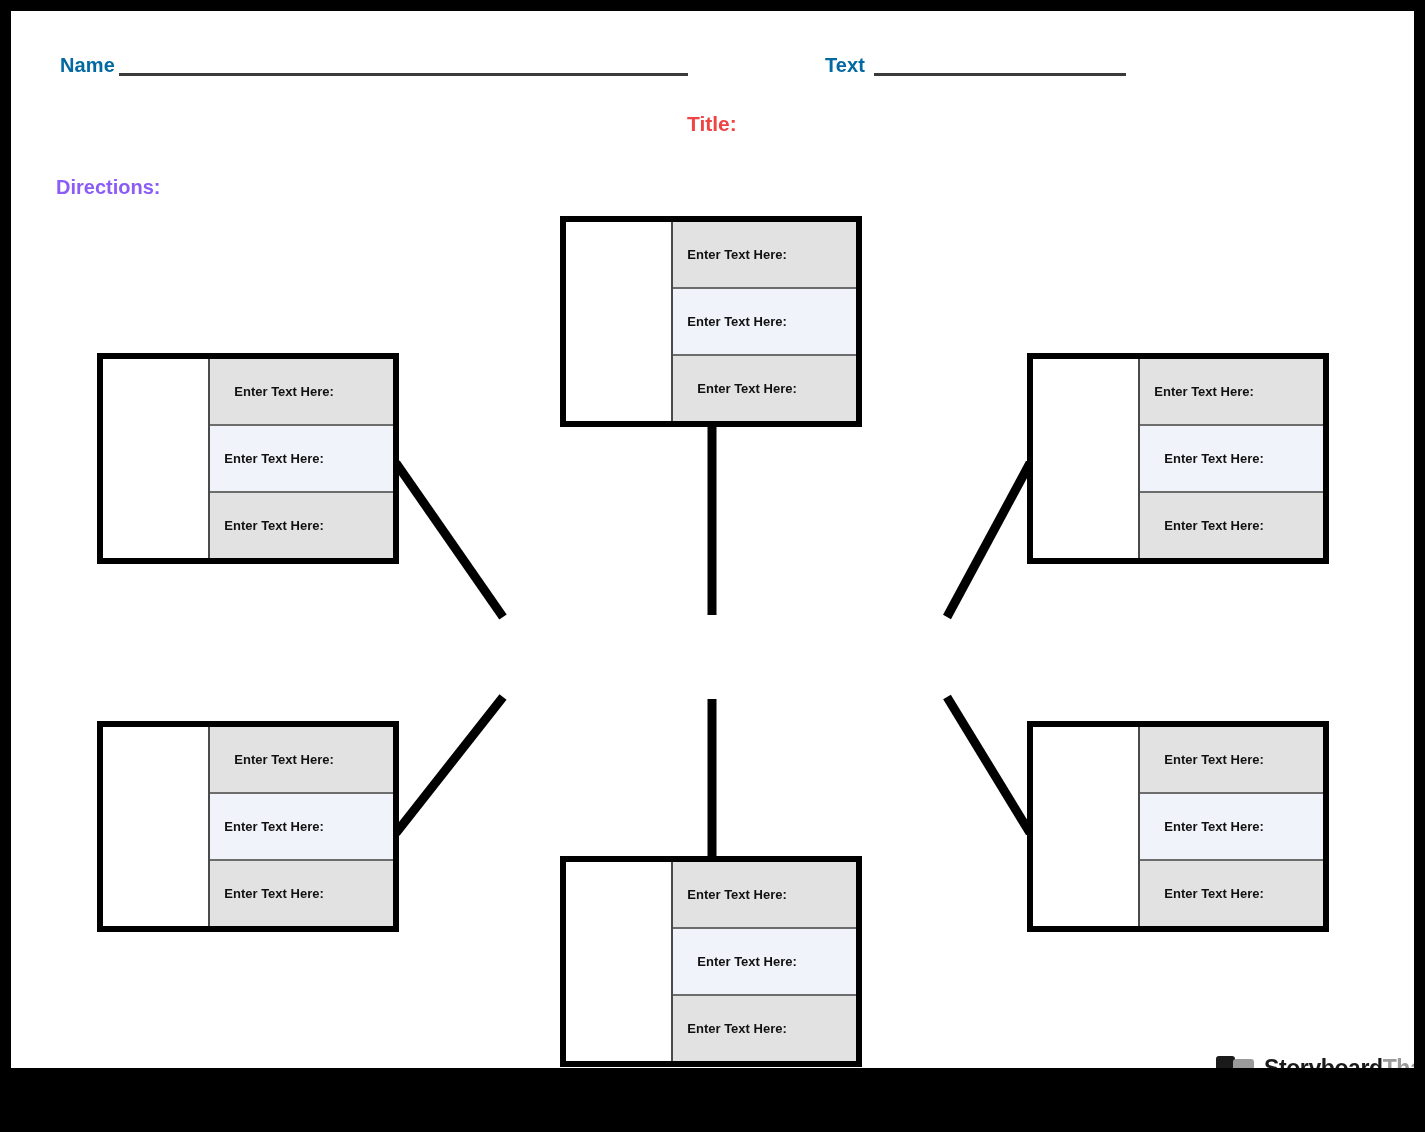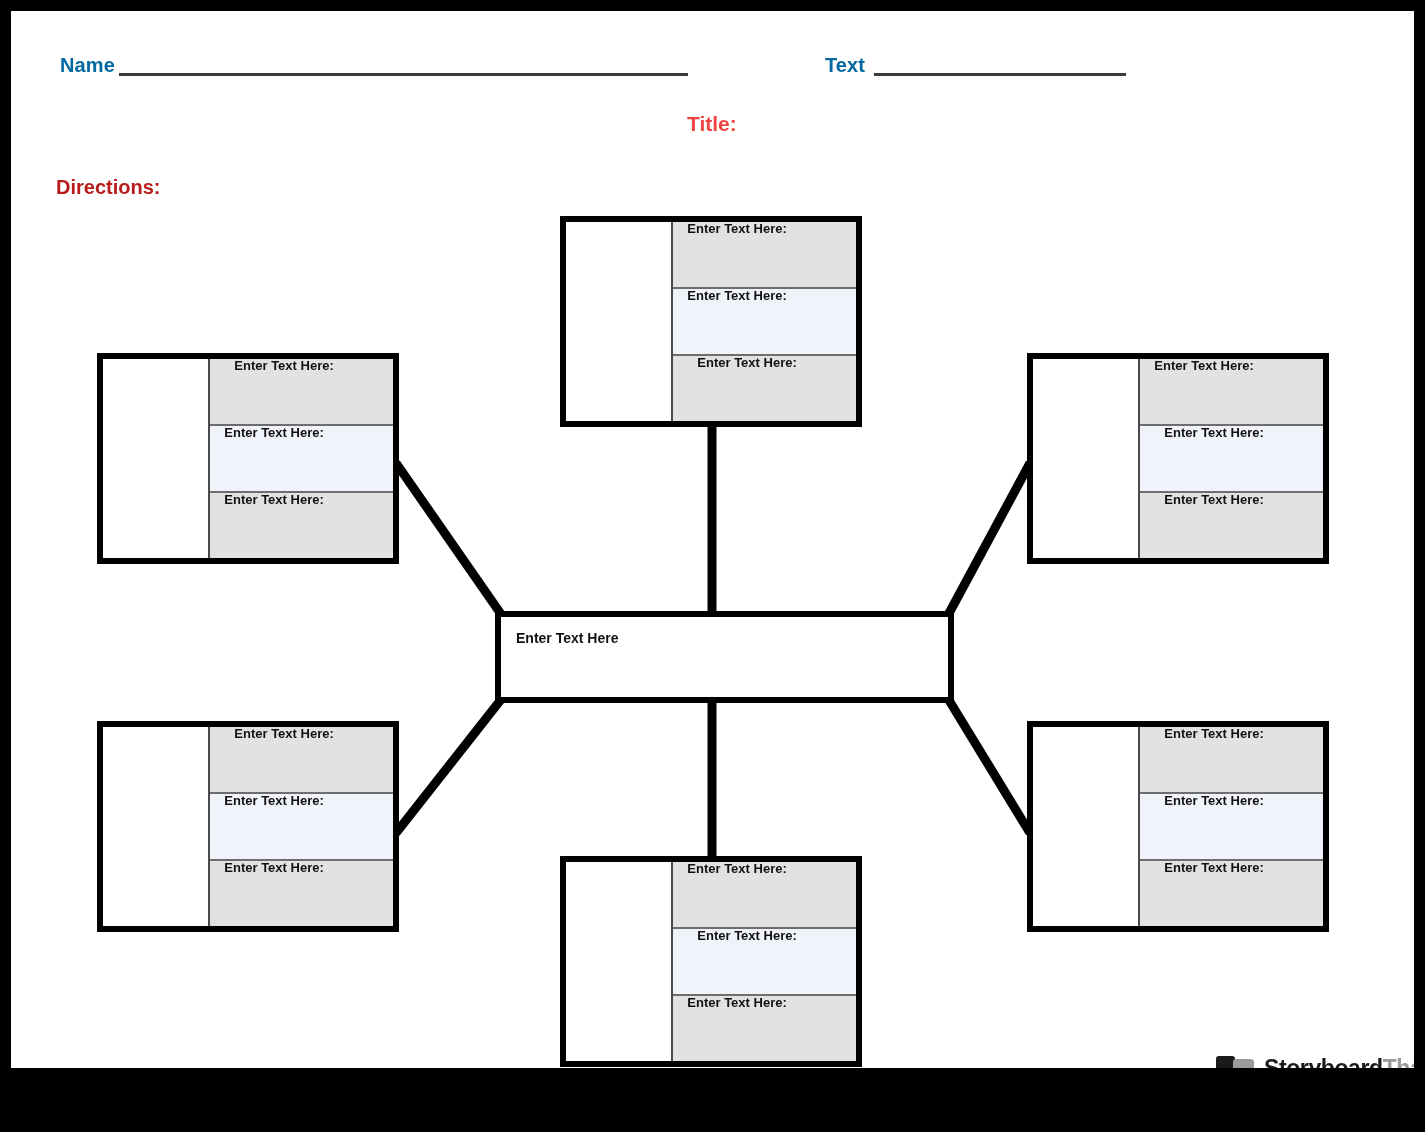--- a/index.html
+++ b/index.html
@@ -52,21 +52,21 @@
     font-size: 21px;
     font-weight: 700;
     color: #ef4444;
     white-space: nowrap;
   }
   #directions-row {
     position: absolute;
     left: 45px; top: 165px;
     font-size: 20px;
     font-weight: 700;
-    color: #b91c1c;
+    color: #8b5cf6;
     white-space: nowrap;
   }
 
   
   #connectors {
     position: absolute;
     left: 0; top: 0;
     width: 1403px; height: 1057px;
   }
 
@@ -84,21 +84,21 @@
     border-right: 2px solid #4a4a4a;
   }
   .node .cells {
     flex: 1;
     display: flex;
     flex-direction: column;
   }
   .cell {
     flex: 1;
     display: block;
-    padding: 0 0 0 14px;
+    padding: 26px 0 0 14px;
     font-size: 13px;
     font-weight: 700;
     color: #111111;
     line-height: 1.1;
     white-space: nowrap;
     border-bottom: 2px solid #6d6d6d;
   }
   .cell:last-child { border-bottom: none; }
   .cell.shade { background: #e2e2e2; }
   .cell.tint  { background: #f1f3fa; }
@@ -236,23 +236,20 @@
 
     <div class="node" id="node-bottom">
       <div class="blank-col"></div>
       <div class="cells">
         <span class="cell shade">Enter Text Here:</span>
         <span class="cell tint indent">Enter Text Here:</span>
         <span class="cell shade">Enter Text Here:</span>
       </div>
     </div>
 
-    <div id="center-node">
-      <span class="hub-text">Enter Text Here</span>
-    </div>
 
     <div id="site-url">www.storyboardthat.com</div>
 
     <div id="logo">
       <svg class="bubbles" width="40" height="26" viewBox="0 0 40 26">
         <path d="M1 3 A3 3 0 0 1 4 0 L17 0 A3 3 0 0 1 20 3 L20 14 A3 3 0 0 1 17 17
                  L9 17 L5 24 L5 17 L4 17 A3 3 0 0 1 1 14 Z" fill="#1a1a1a"></path>
         <path d="M18 6 A3 3 0 0 1 21 3 L36 3 A3 3 0 0 1 39 6 L39 17 A3 3 0 0 1 36 20
                  L33 20 L33 26 L29 20 L21 20 A3 3 0 0 1 18 17 Z" fill="#9b9b9b"></path>
       </svg>

